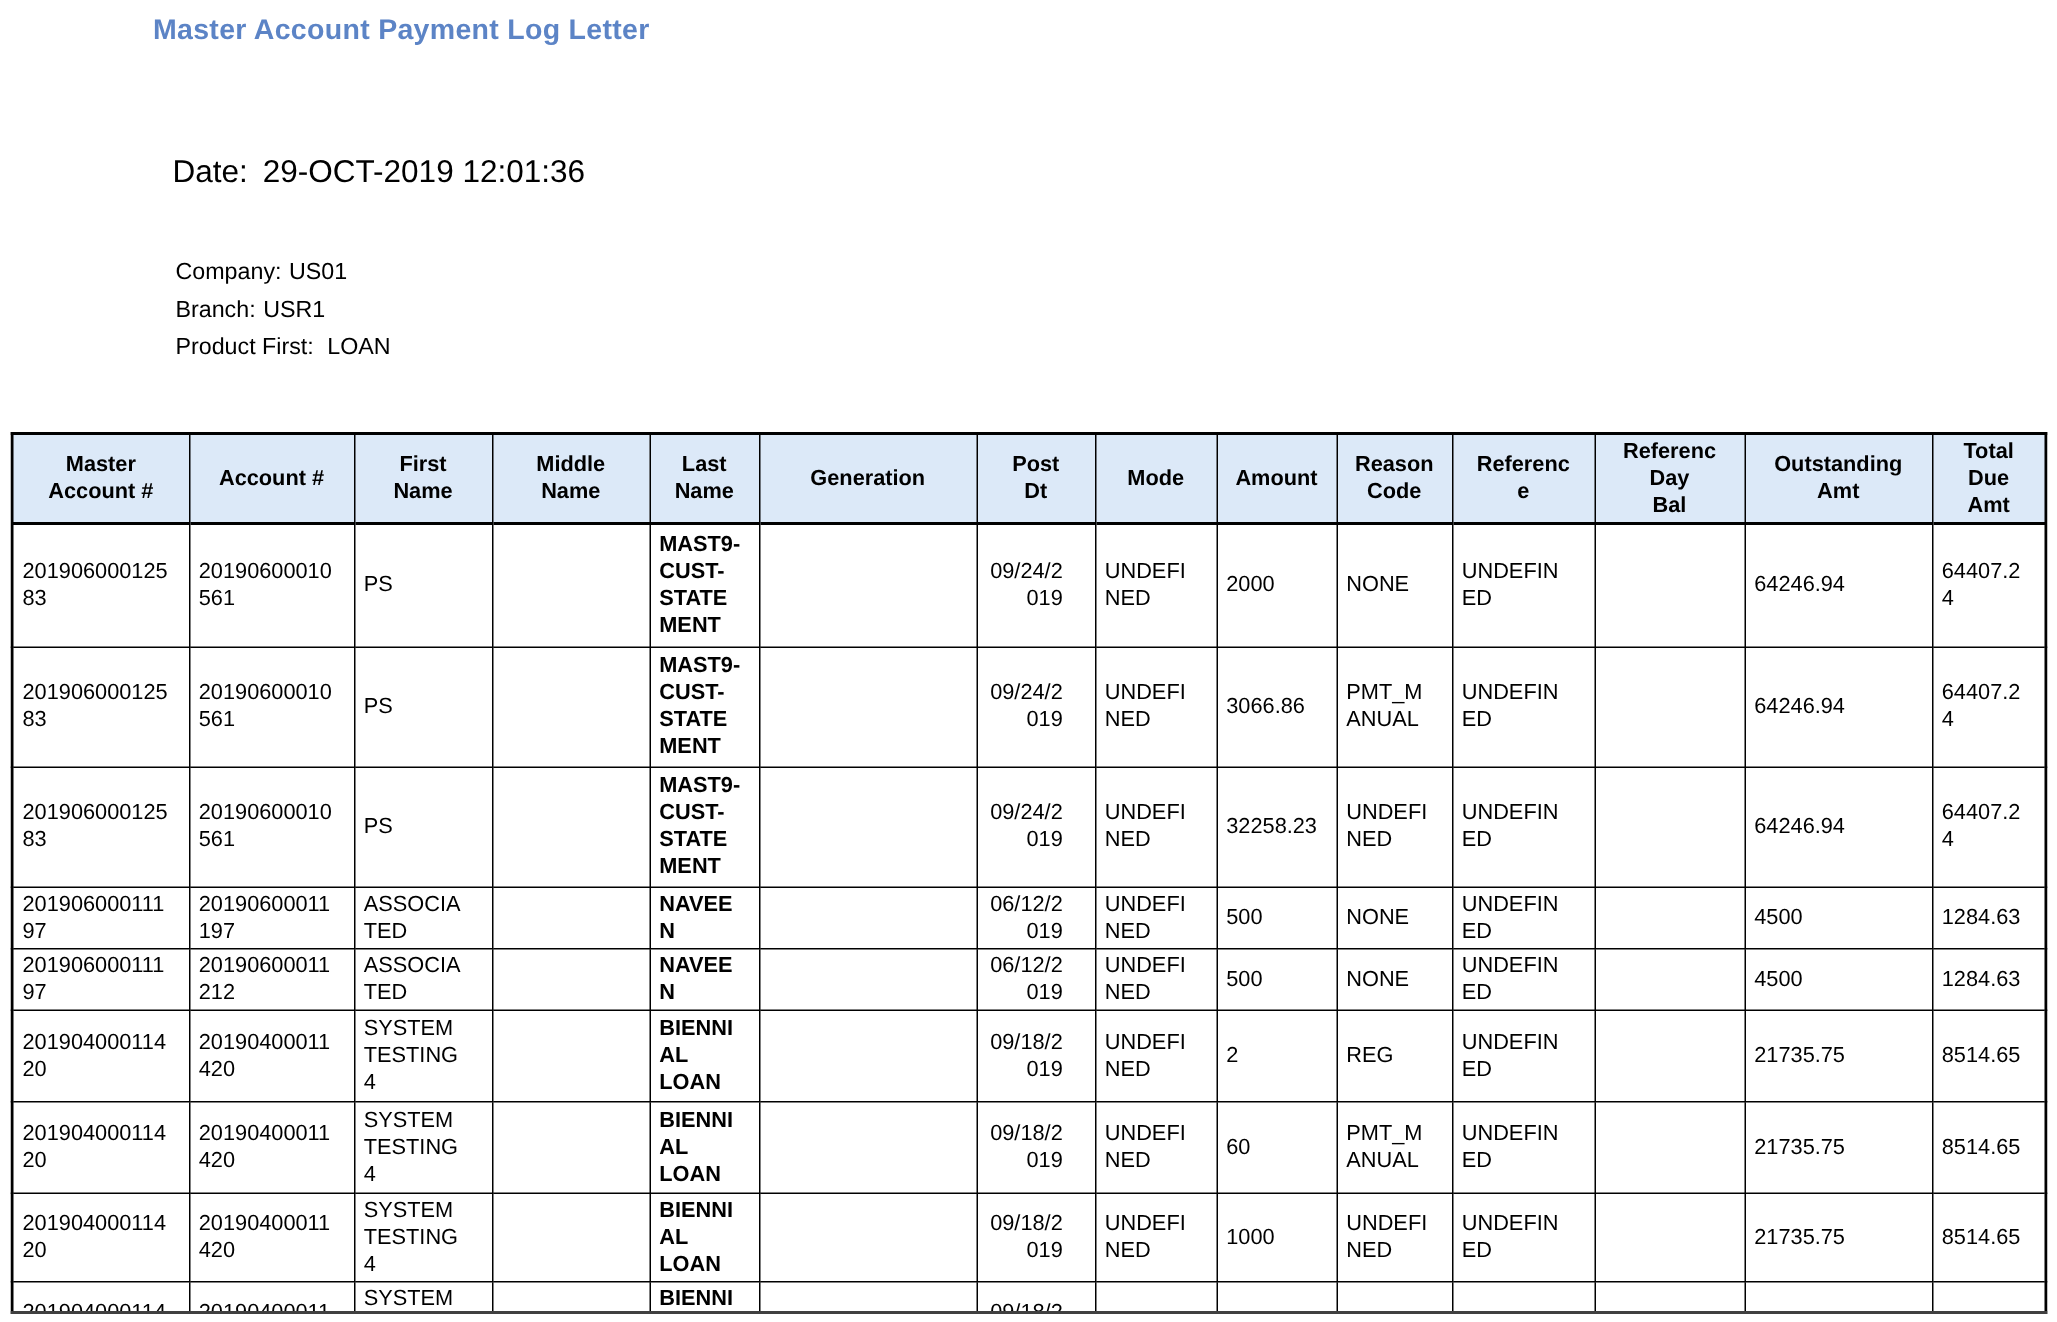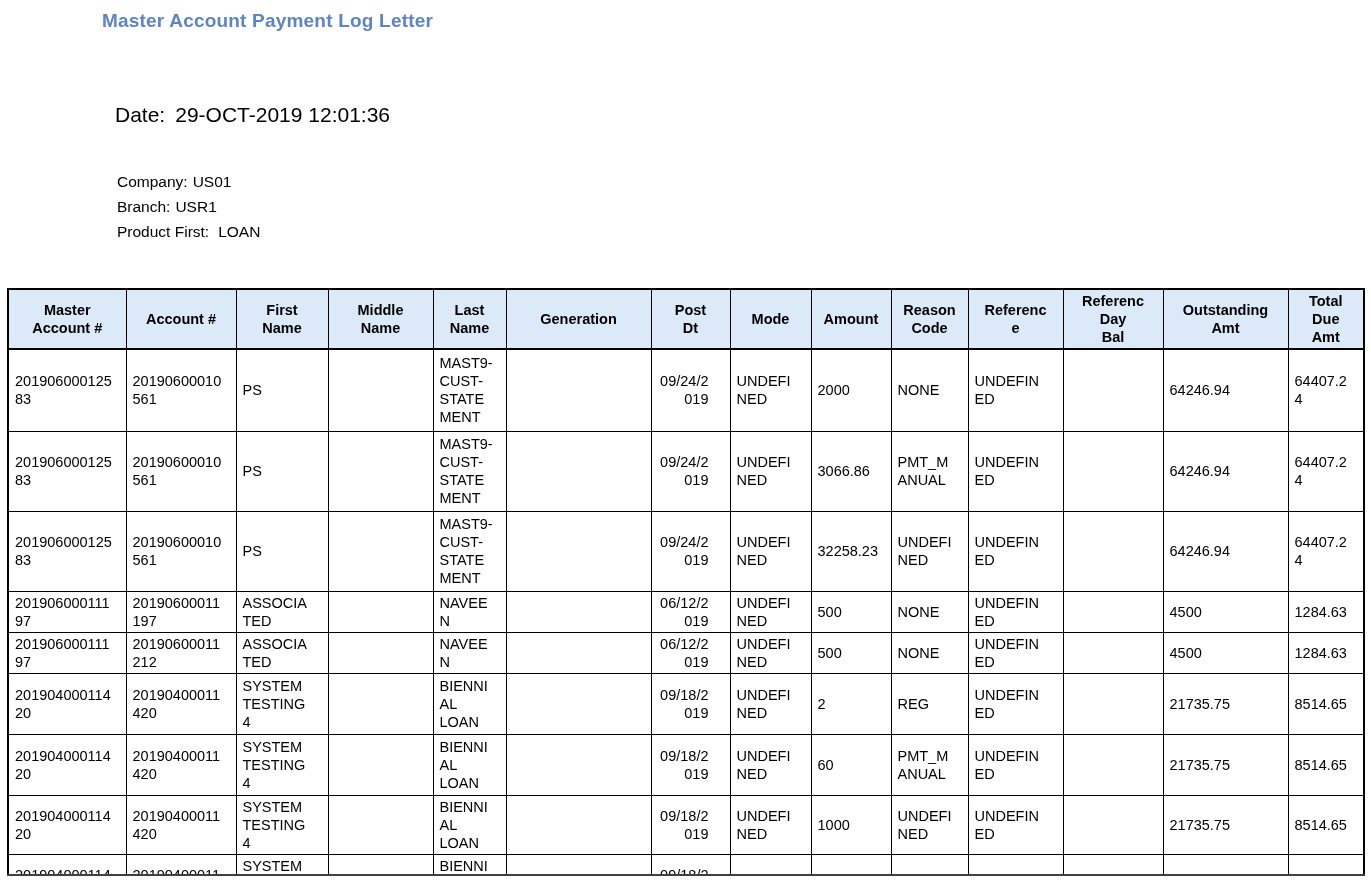--- a/index.html
+++ b/index.html
@@ -50,21 +50,21 @@
     height:53px; border-bottom:2px solid #000;
   }
   tbody td {
     font-size:14.5px; line-height:18px; vertical-align:middle;
     padding:2px 6px; text-align:left; background:#fff;
   }
   
   tbody td:nth-child(1)  { padding-right:8px; }
   tbody td:nth-child(2)  { padding-right:12px; }
   tbody td:nth-child(3)  { padding-right:15px;margin-top:41px; }
-  tbody td:nth-child(5)  { padding-right:10px; }
+  tbody td:nth-child(5)  { padding-right:10px;font-weight:bold; }
   tbody td:nth-child(7)  { padding-right:21px;text-align:right; }
   tbody td:nth-child(8)  { padding-right:14px; }
   tbody td:nth-child(10) { padding-right:14px; }
   tbody td:nth-child(11) { padding-right:18px; }
   tbody td:nth-child(14) { padding-right:10px; }
   
   tbody tr:nth-child(1) { height:82px; }
   tbody tr:nth-child(2) { height:80px; }
   tbody tr:nth-child(3) { height:80px; }
   tbody tr:nth-child(4) { height:41px; }

